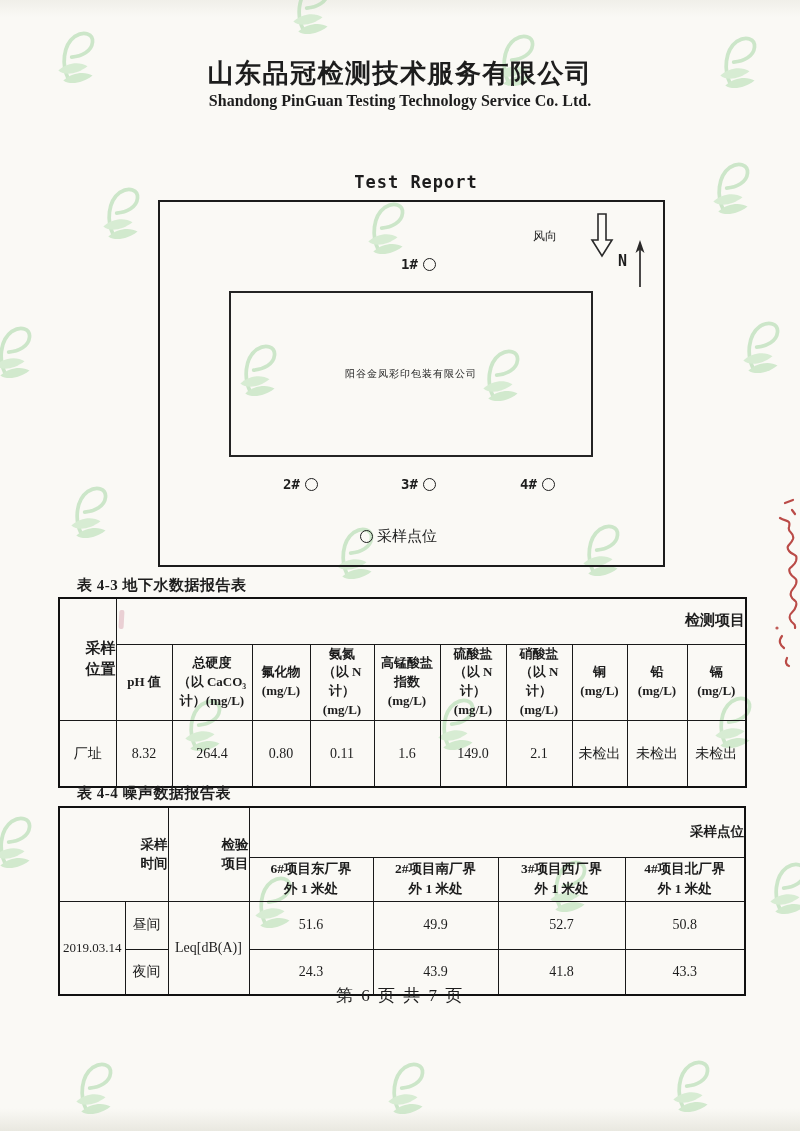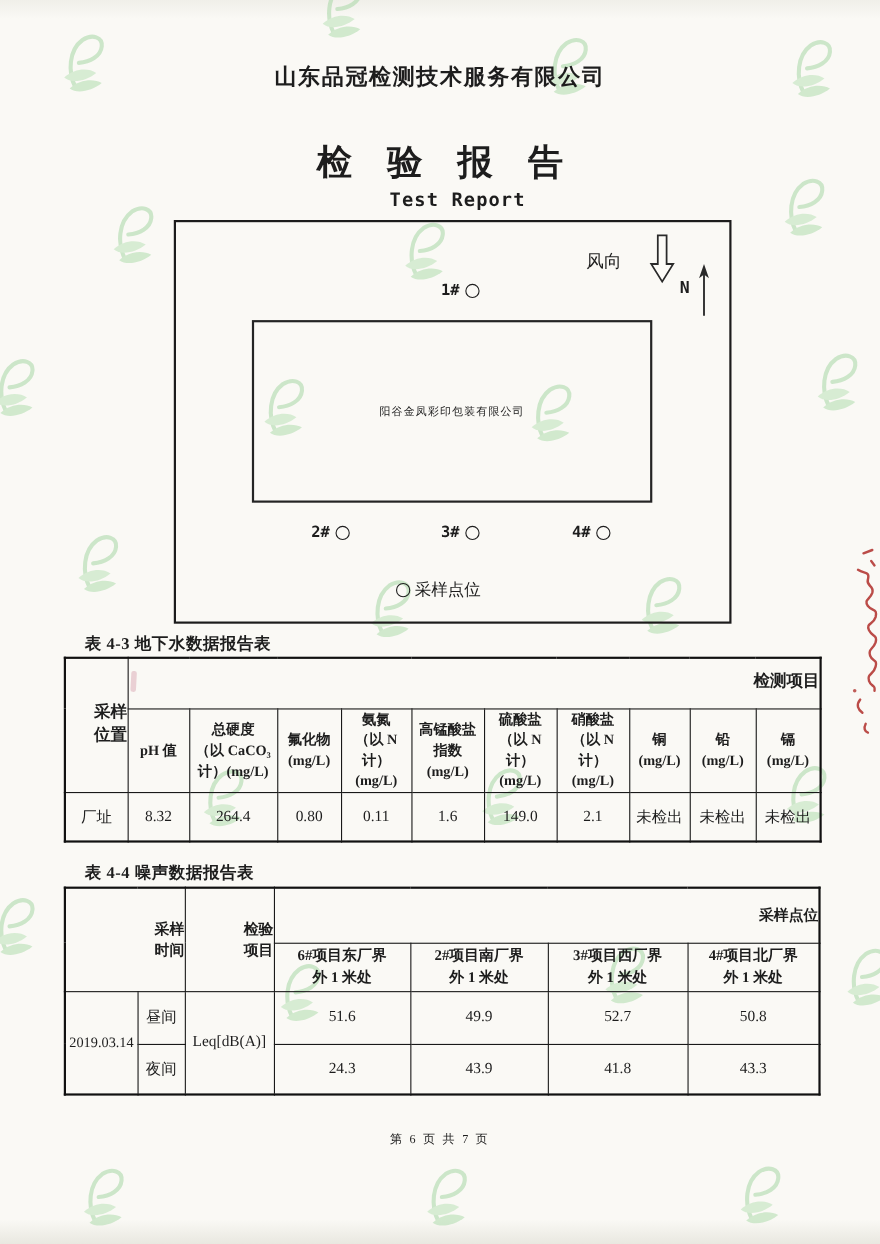--- a/index.html
+++ b/index.html
@@ -5,50 +5,50 @@
   html,body{margin:0;padding:0;background:#e9e8e2;}
   .page{
     position:relative;width:800px;height:1131px;margin:0 auto;overflow:hidden;
     background:linear-gradient(#f0efe9,#faf9f5 1.5%,#faf9f5 98%,#e9e8e0);
     font-family:"Liberation Serif","DejaVu Serif",serif;color:#1d1d1d;
   }
   .abs{position:absolute;}
   .z1{z-index:1;}
   .ctr{left:0;right:0;text-align:center;}
   
-  .company-cn{top:56px;font-size:20px;font-weight:700;letter-spacing:1.5px;}
+  .company-cn{top:56px;font-size:26px;font-weight:700;letter-spacing:1.5px;}
   .company-en{top:92px;font-size:16px;font-weight:700;}
   .report-cn{top:126px;font-size:32px;font-weight:700;}
   .report-en{top:172px;font-size:17px;font-weight:700;font-family:"DejaVu Sans Mono","Liberation Mono",monospace;letter-spacing:1px;margin-left:32px;}
   
   .outer-box{left:158px;top:200px;width:503px;height:363px;border:2px solid #1c1c1c;background:transparent;}
   .inner-box{left:229px;top:291px;width:360px;height:162px;border:2px solid #242424;display:flex;align-items:center;justify-content:center;}
   .site-name{font-size:10px;letter-spacing:1px;}
-  .wind-label{left:533px;top:228px;font-size:16px;}
+  .wind-label{left:533px;top:228px;font-size:12px;}
   .pt{position:absolute;display:flex;align-items:center;gap:5px;font-family:"DejaVu Sans Mono","Liberation Mono",monospace;font-size:14px;font-weight:600;z-index:1;}
   .circ{width:11px;height:11px;border:1.6px solid #1e1e1e;border-radius:50%;display:inline-block;background:transparent;}
   .legend{position:absolute;display:flex;align-items:center;gap:4px;font-size:15px;z-index:1;}
   .north-label{left:618px;top:252px;font-size:15px;font-family:"DejaVu Sans Mono","Liberation Mono",monospace;font-weight:600;}
   
   .tbl-title{font-size:15px;font-weight:700;letter-spacing:.5px;}
   table{border-collapse:collapse;table-layout:fixed;position:absolute;background:transparent;z-index:1;}
   th,td{border:1.5px solid #191919;text-align:center;vertical-align:middle;padding:0;overflow:hidden;}
   table{border:2.5px solid #111;}
   th{font-weight:700;font-size:13px;line-height:1.45;}
   td{font-size:14px;}
   .pre{white-space:pre-line;margin-left:12px;}
   .grp{font-size:15px;text-align:right;}
   .t43{left:58px;top:597px;width:687px;}
-  .t43 .r1{height:46px;} .t43 .r2{height:62px;} .t43 .r3{height:45px;}
+  .t43 .r1{height:46px;} .t43 .r2{height:62px;} .t43 .r3{height:67px;}
   .t44{left:58px;top:806px;width:686px;}
   .t44 .r1{height:50px;} .t44 .r2{height:44px;} .t44 .r3{height:48px;} .t44 .r4{height:46px;}
   .t44 th{font-size:13.5px;}
   .date-cell{font-size:13px;}
   
-  .footer{top:1028px;font-size:11px;letter-spacing:2px;}
+  .footer{top:984px;font-size:17px;letter-spacing:2px;}
   
   .wm{position:absolute;width:50px;height:60px;opacity:.55;z-index:0;pointer-events:none;}
   .red-note{left:760px;top:498px;width:38px;height:172px;z-index:2;}
   .pink-smudge{left:119px;top:610px;width:5px;height:19px;background:#d9a7b4;opacity:.5;border-radius:2px;transform:rotate(3deg);z-index:2;}
 </style>
 </head>
 <body>
 
 <svg width="0" height="0" style="position:absolute" aria-hidden="true">
   <defs>
@@ -131,21 +131,21 @@
       </svg>
       <svg class="wm" style="left:380px;top:1059px" viewBox="0 0 60 70">
         <use href="#wm-logo"></use>
       </svg>
       <svg class="wm" style="left:665px;top:1057px" viewBox="0 0 60 70">
         <use href="#wm-logo"></use>
       </svg>
     </div>
 
   <div class="abs ctr z1 company-cn">山东品冠检测技术服务有限公司</div>
-  <div class="abs ctr z1 report-cn">检　验　报　告</div>
+  <div class="abs ctr z1 company-en">Shandong PinGuan Testing Technology Service Co. Ltd.</div>
   <div class="abs ctr z1 report-en">Test Report</div>
 
   <div class="abs z1 outer-box"></div>
   <div class="abs z1 inner-box">
     <span class="site-name">阳谷金凤彩印包装有限公司</span>
   </div>
 
   <div class="abs z1 wind-label">风向</div>
   <svg class="abs z1" style="left:590px;top:212px" width="24" height="46" viewBox="0 0 24 46">
     <path d="M8 2 h8 v26 h6 L12 44 L2 28 h6 Z" fill="#fcfbf7" stroke="#2a2a2a" stroke-width="1.6"></path>

